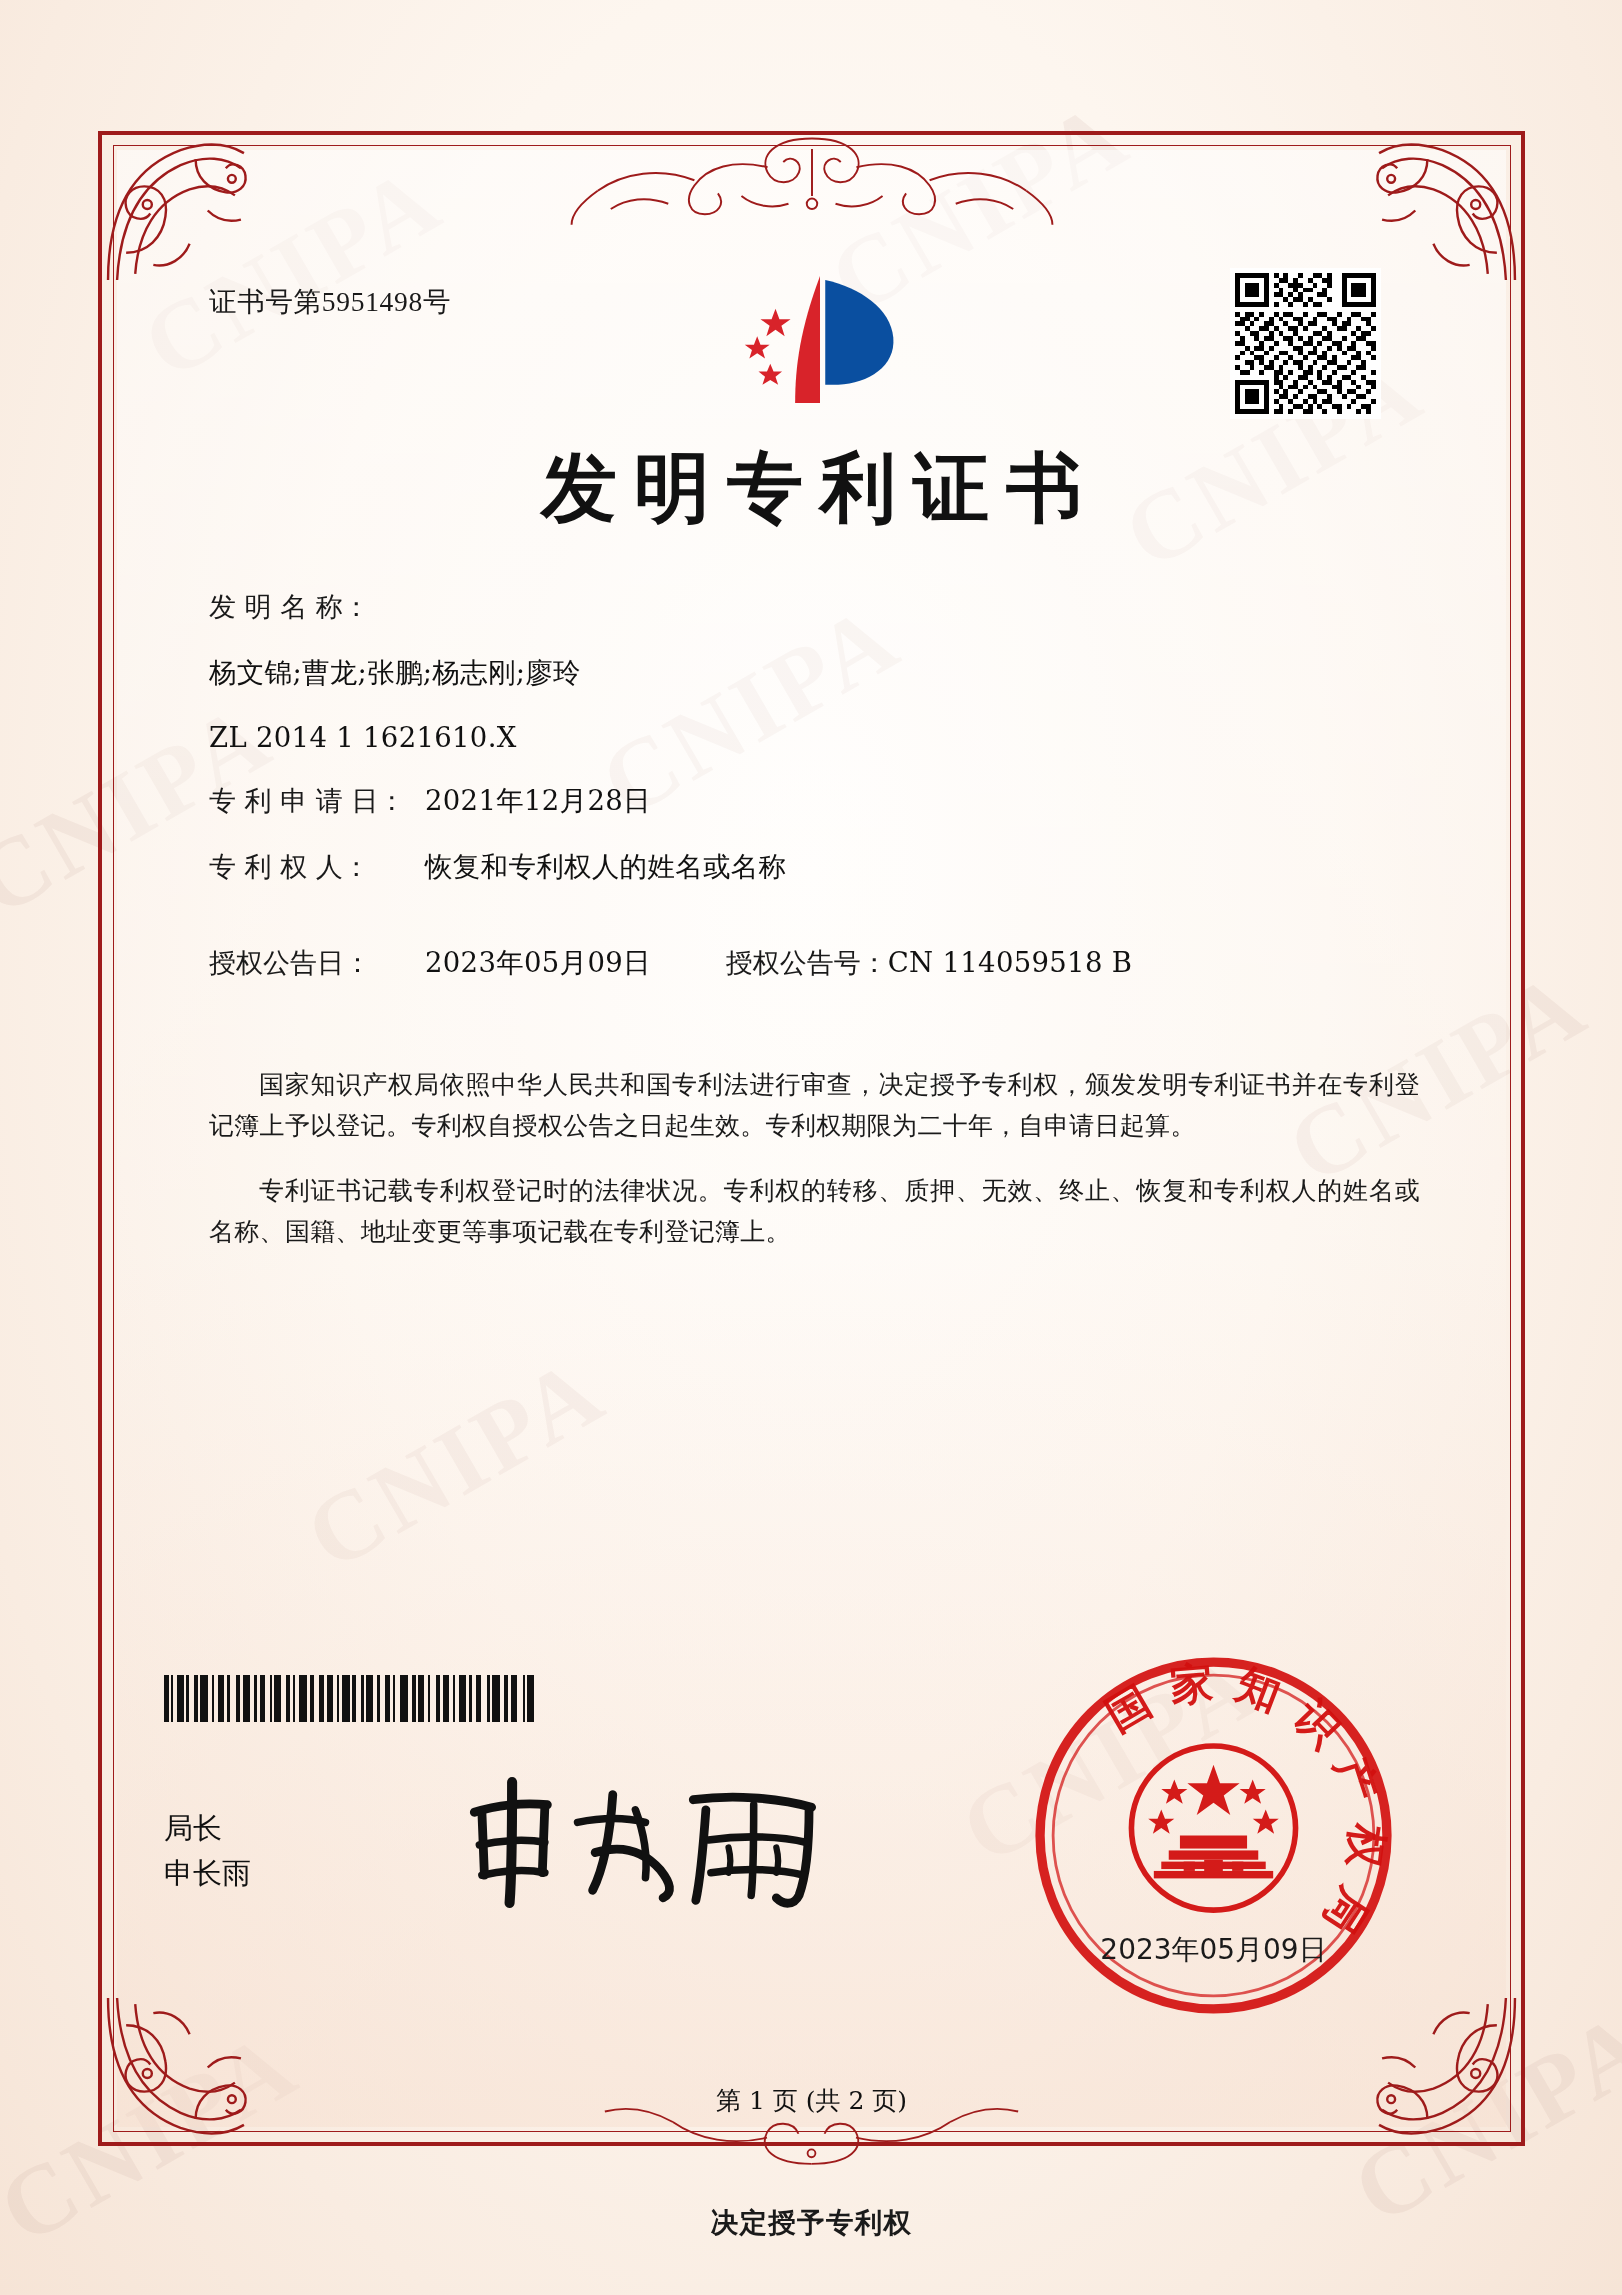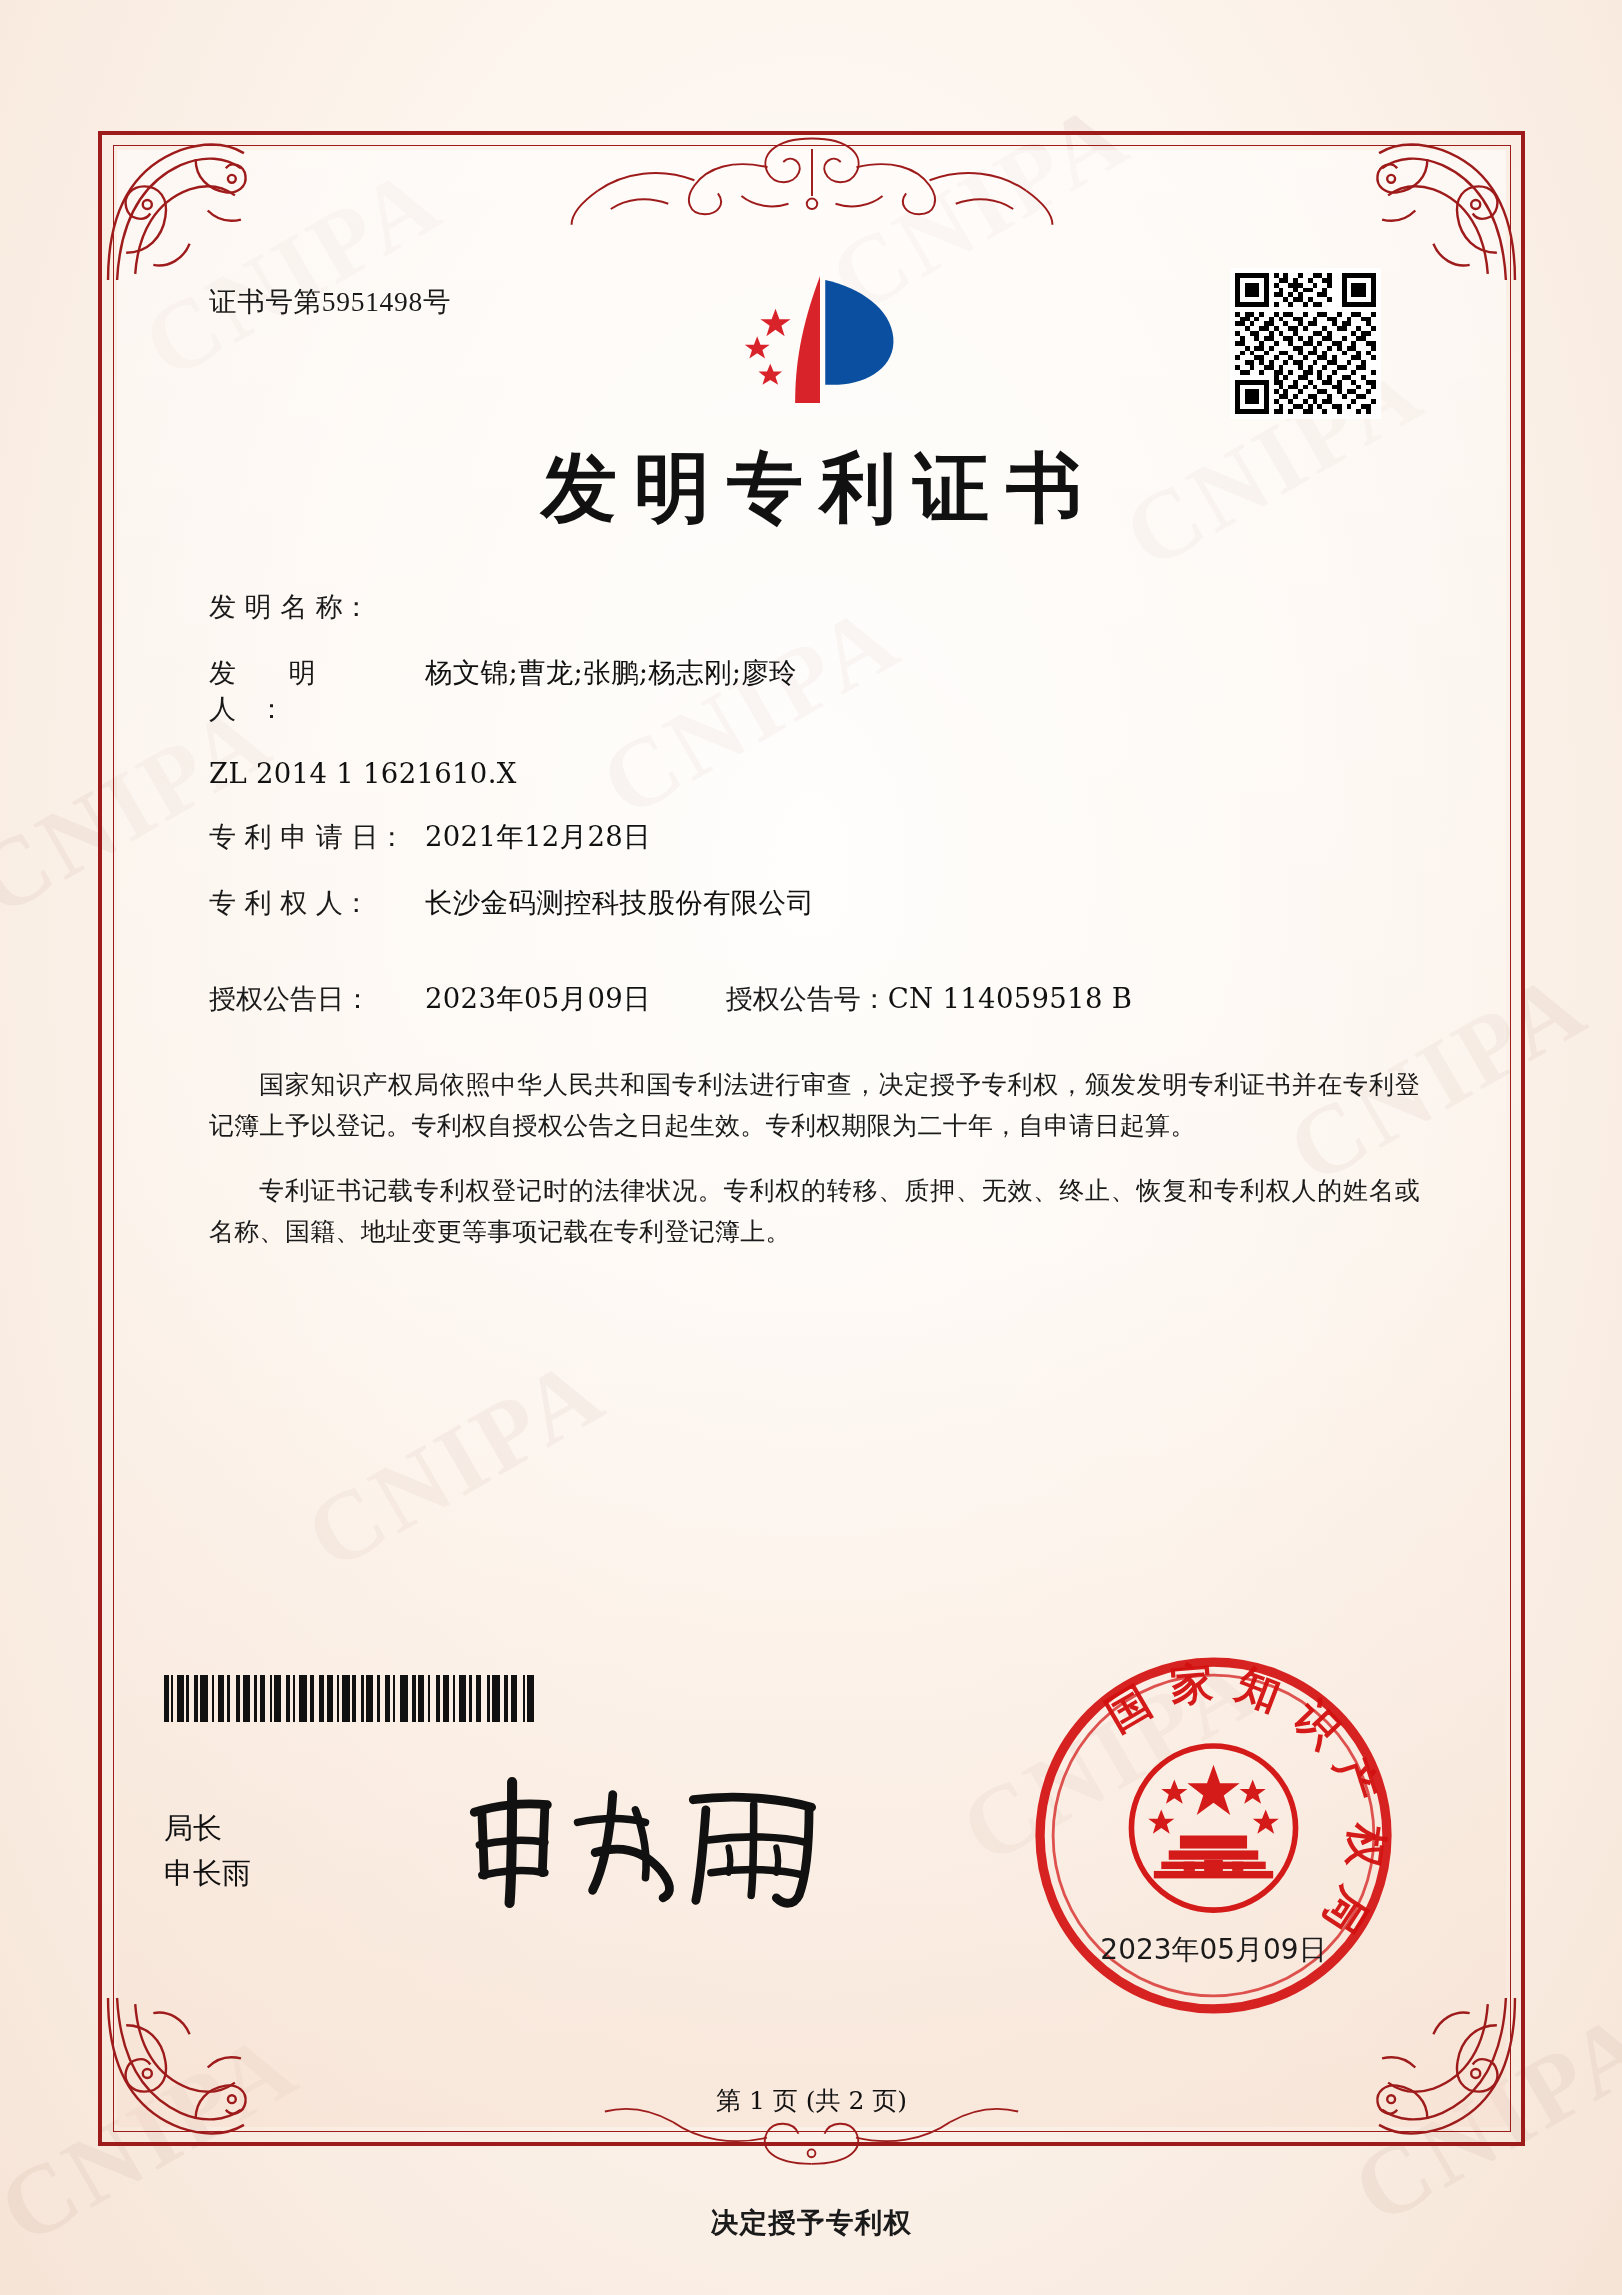--- a/index.html
+++ b/index.html
@@ -650,33 +650,32 @@
       </svg>
     </div>
 
     <div class="title">发明专利证书</div>
 
     <div class="fields">
       <div class="field-row">
         <span class="field-label">发 明 名 称：</span>
       </div>
       <div class="field-row">
-        <span class="field-label sp2">发 明 人：</span>
         <span class="field-value">杨文锦;曹龙;张鹏;杨志刚;廖玲</span>
       </div>
       <div class="field-row">
         <span class="field-value">ZL 2014 1 1621610.X</span>
       </div>
       <div class="field-row">
         <span class="field-label">专 利 申 请 日：</span>
         <span class="field-value">2021年12月28日</span>
       </div>
       <div class="field-row">
         <span class="field-label">专 利 权 人：</span>
-        <span class="field-value">长沙金码测控科技股份有限公司</span>
+        <span class="field-value">恢复和专利权人的姓名或名称</span>
       </div>
       <div class="field-row dual">
         <span class="field-label">授权公告日：</span>
         <span class="field-value">2023年05月09日</span>
         <span class="dual-second">
           <span class="field-label">授权公告号：</span>
           <span class="field-value">CN 114059518 B</span>
         </span>
       </div>
     </div>

